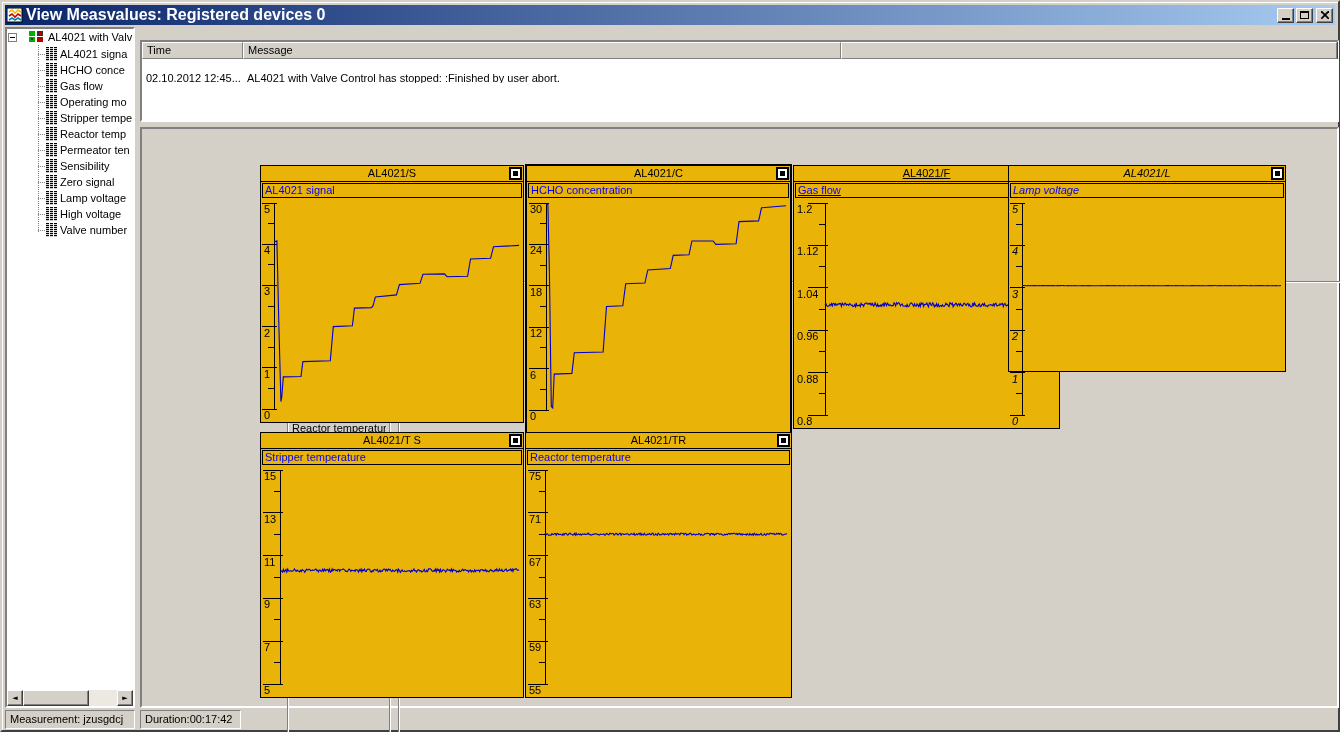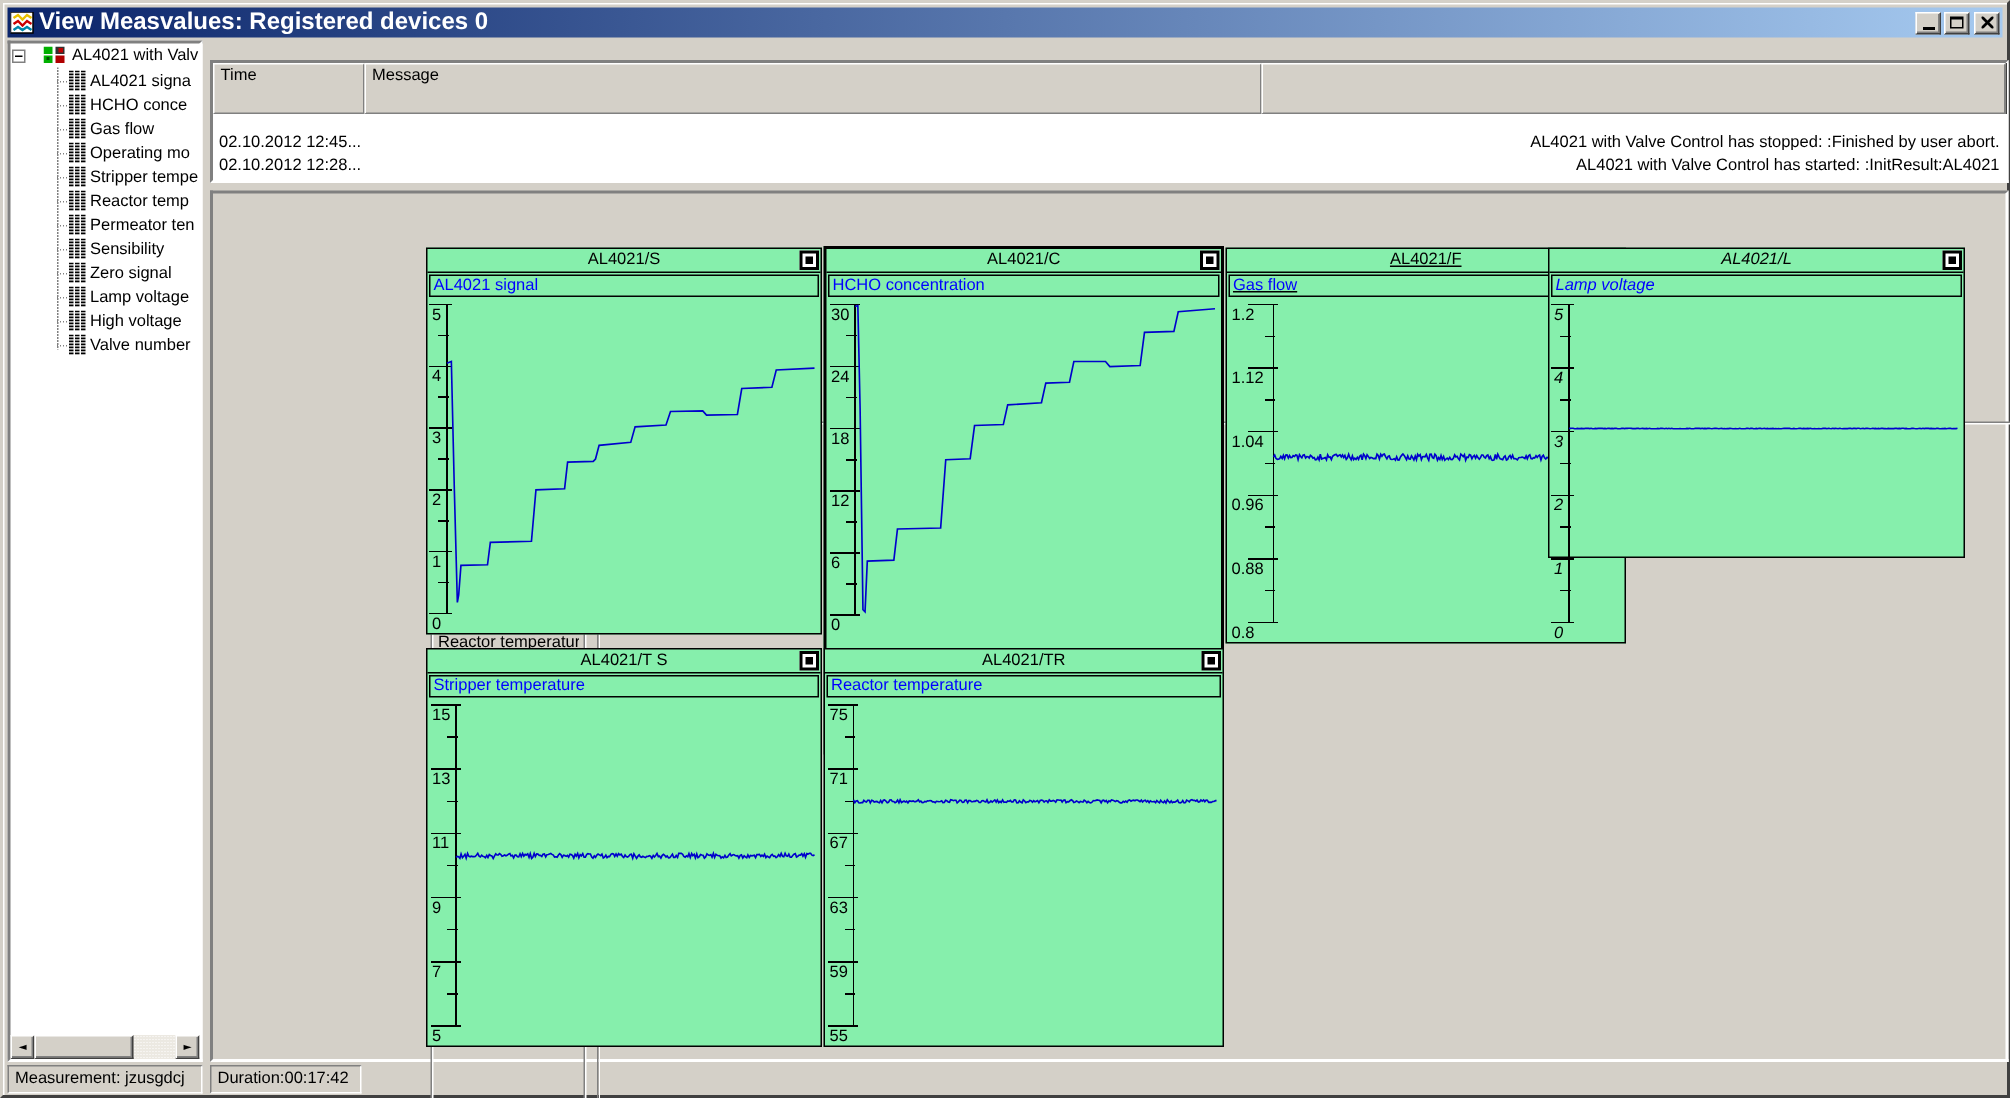--- a/index.html
+++ b/index.html
@@ -49,47 +49,47 @@
   .sb-btn { width:16px; height:16px; flex:none; background:#D4D0C8; border:1px solid;
             border-color:#fff #404040 #404040 #fff; box-shadow:inset -1px -1px 0 #808080;
             display:flex; align-items:center; justify-content:center;
             font-family:"DejaVu Sans",sans-serif; font-size:7px; color:#000; }
   .sb-thumb { width:66px; height:16px; flex:none; background:#D4D0C8; border:1px solid;
               border-color:#fff #404040 #404040 #fff; box-shadow:inset -1px -1px 0 #808080; }
   .sb-track { flex:1; }
 
   
   #msgPanel { position:absolute; left:138px; top:38px; width:1199px; height:82px; background:#fff; }
-  .msg-header { display:flex; height:34px; }
+  .msg-header { display:flex; height:17px; }
   .msg-hcell { background:#D4D0C8; border:1px solid; border-color:#fff #808080 #808080 #fff;
                box-shadow:1px 0 0 #404040; padding:1px 4px; white-space:nowrap; overflow:hidden; }
   .msg-hcell.c-time { width:101px; flex:none; }
   .msg-hcell.c-msg  { width:598px; flex:none; }
   .msg-hcell.c-rest { flex:1; }
   .msg-row { display:flex; height:15px; line-height:15px; }
   .msg-cell { white-space:nowrap; overflow:hidden; padding:12px 4px; }
   .msg-cell.c-time { width:101px; flex:none; }
-  .msg-cell.c-msg { flex:1;text-align:right; }
+  .msg-cell.c-msg { flex:1; }
 
   
   #mainPanel { position:absolute; left:138px; top:125px; width:1199px; height:581px; background:#D4D0C8; }
 
   .groupbox { position:absolute; border:1px solid #808080; box-shadow:1px 1px 0 #fff, inset 1px 1px 0 #fff; }
   .groupbox > .legend { position:absolute; top:-8px; left:8px; background:#D4D0C8; padding:0 4px; }
 
   #textGroup { left:145px; top:152px; width:103px; height:546px; }
   #textFields { position:absolute; left:4px; top:10px; right:3px; }
   .tfield-label { height:16px; line-height:16px; white-space:nowrap; overflow:hidden; }
   .tfield-value { height:16px; line-height:14px; background:#D4D0C8; padding-left:3px;
                   border:1px solid; border-color:#808080 #fff #fff #808080; white-space:nowrap; overflow:hidden; }
 
   #graphicGroup { left:256px; top:152px; width:1080px; height:546px; }
 
   
-  .chart { position:absolute; background:#86efac; border:1px solid #000; display:flex; flex-direction:column;margin-left:24px; }
+  .chart { position:absolute; background:#eab308; border:1px solid #000; display:flex; flex-direction:column; }
   .chart.selected { border-width:2px; }
   .chart-titlebar { height:16px; flex:none; position:relative; border-bottom:1px solid #000;
                     display:flex; align-items:center; }
   .chart-title { flex:1; text-align:center; line-height:15px; white-space:nowrap; overflow:hidden; }
   .chart-maxbtn { position:absolute; right:1px; top:1px; width:13px; height:13px; background:#fff;
                   border:2px solid #000; display:flex; align-items:center; justify-content:center; }
   .chart-maxbtn::after { content:""; width:5px; height:5px; background:#000; }
   .chart-signal { flex:none; height:15px; line-height:13px; margin:1px; border:1px solid #000;
                   color:#0000FF; padding-left:2px; white-space:nowrap; overflow:hidden; }
   .chart-plot { flex:1; position:relative; margin:0 1px 1px 1px; }
@@ -443,24 +443,20 @@
   <div id="msgPanel" class="sunken">
     <div class="msg-header">
       <span class="msg-hcell c-time">Time</span>
       <span class="msg-hcell c-msg">Message</span>
       <span class="msg-hcell c-rest"></span>
     </div>
     <div id="msgRows">
         <div class="msg-row">
           <span class="msg-cell c-time">02.10.2012 12:45...</span>
           <span class="msg-cell c-msg">AL4021 with Valve Control has stopped: :Finished by user abort.</span>
-        </div>
-        <div class="msg-row">
-          <span class="msg-cell c-time">02.10.2012 12:28...</span>
-          <span class="msg-cell c-msg">AL4021 with Valve Control has started: :InitResult:AL4021</span>
         </div>
       </div>
   </div>
 
   <div id="mainPanel" class="sunken">
     <div id="textGroup" class="groupbox">
       <span class="legend">Text</span>
       <div id="textFields">
           <div class="tfield-label">AL4021 signal</div>
           <div class="tfield-value">0.1233</div>

